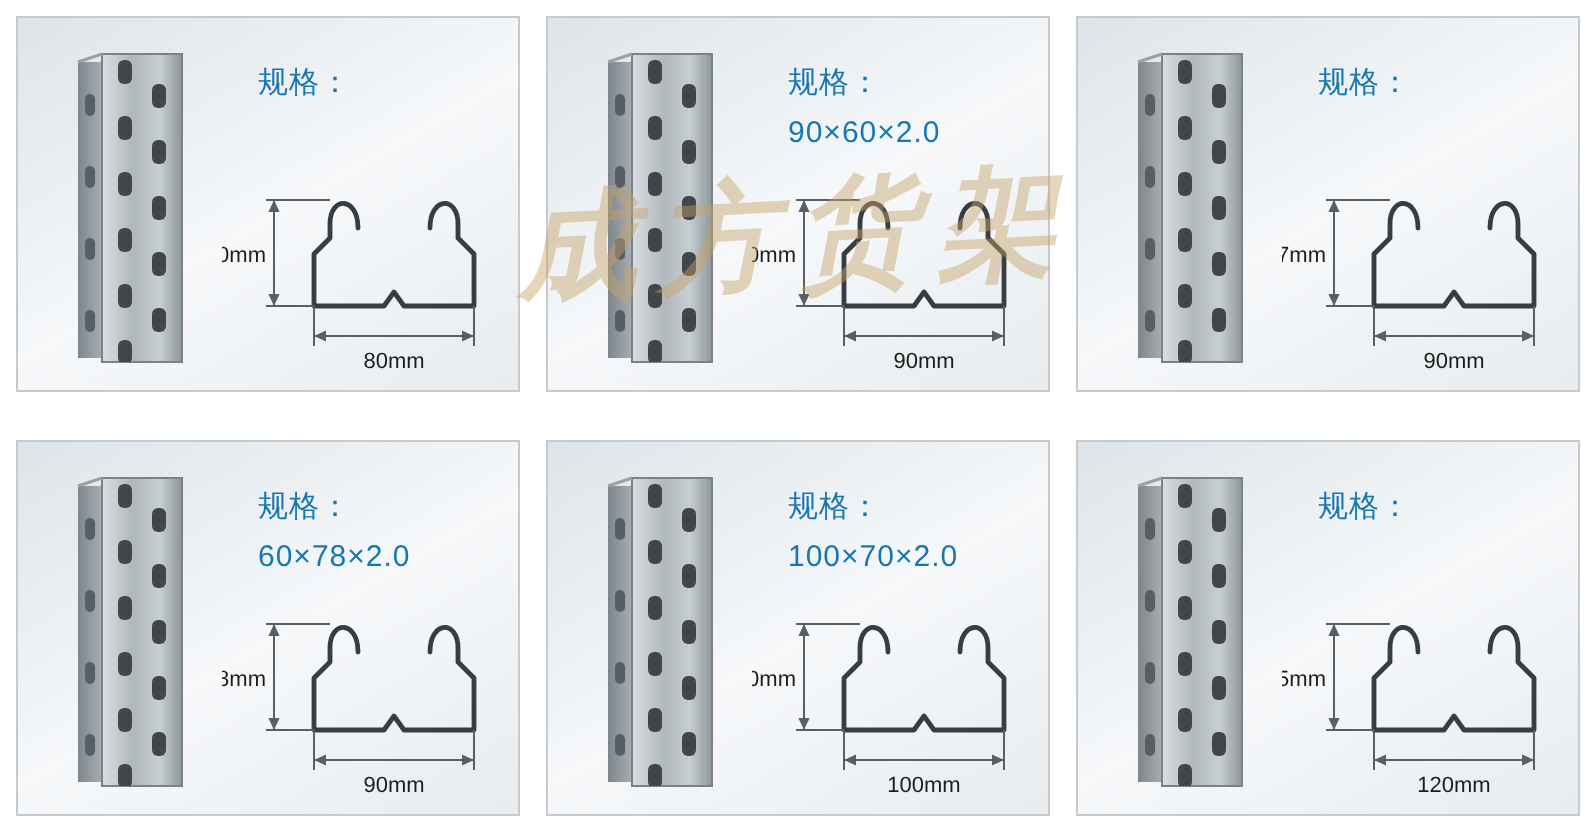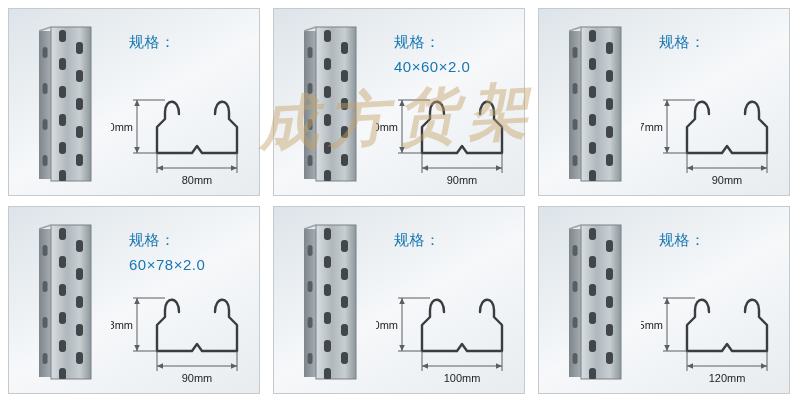--- a/index.html
+++ b/index.html
@@ -6,21 +6,21 @@
   body{
     width:798px;height:410px;position:relative;overflow:hidden;
     background:#ffffff;
     font-family:"Liberation Sans",sans-serif;
   }
   .grid{
     position:absolute;left:8px;top:8px;
     display:grid;
     grid-template-columns:repeat(3,252px);
     grid-template-rows:188px 188px;
-    gap:10px 13px;
+    gap:24px 13px;
   }
   .card{
     position:relative;box-sizing:border-box;
     border:1px solid #c6cacd;
     background:linear-gradient(150deg,#dde4e9 0%,#f6f8fa 52%,#e8ecef 100%);
   }
   .photo{position:absolute;left:14px;top:10px;width:86px;height:166px;}
   .spec{
     position:absolute;left:120px;top:20px;
     color:#1877b2;font-size:15px;line-height:25px;
@@ -101,21 +101,21 @@
         <rect x="19.5" y="64" width="5" height="11" rx="2.5" fill="#585f64"></rect>
         <rect x="19.5" y="100" width="5" height="11" rx="2.5" fill="#585f64"></rect>
         <rect x="19.5" y="136" width="5" height="11" rx="2.5" fill="#585f64"></rect>
         <rect x="28" y="8" width="40" height="154" fill="url(#steelFace)" stroke="#7a8287" stroke-width="1"></rect>
         <rect x="28" y="8" width="40" height="154" fill="url(#holes)"></rect>
         <path d="M16,12 L28,8" stroke="#9aa2a7" stroke-width="1.5" fill="none"></path>
       </svg>
     </div>
     <div class="spec">
       <div>规格：</div>
-      <div>40×60×2.0</div>
+      <div>90×60×2.0</div>
     </div>
     <div class="diagram">
       <svg viewBox="0 0 140 106" width="140" height="106">
         <path class="profile" d="M68,31 C68,15 54,15 54,29 L54,36 L46,44 L46,70 L81,70 L86,63 L91,70 L126,70 L126,44 L118,36 L118,29 C118,15 104,15 104,31"></path>
         <g class="dims">
           <path d="M22,17 L54,17 M22,70 L46,70 M26,17 L26,70 M46,70 L46,90 M126,70 L126,90 M46,85 L126,85"></path>
           <path class="arr" d="M26,17 L23.2,23 L28.8,23 Z M26,70 L23.2,64 L28.8,64 Z M46,85 L52,82.2 L52,87.8 Z M126,85 L120,82.2 L120,87.8 Z"></path>
         </g>
         <text x="22" y="48" text-anchor="end">60mm</text>
         <text x="86" y="101" text-anchor="middle">90mm</text>
@@ -190,20 +190,21 @@
         <rect x="19.5" y="64" width="5" height="11" rx="2.5" fill="#585f64"></rect>
         <rect x="19.5" y="100" width="5" height="11" rx="2.5" fill="#585f64"></rect>
         <rect x="19.5" y="136" width="5" height="11" rx="2.5" fill="#585f64"></rect>
         <rect x="28" y="8" width="40" height="154" fill="url(#steelFace)" stroke="#7a8287" stroke-width="1"></rect>
         <rect x="28" y="8" width="40" height="154" fill="url(#holes)"></rect>
         <path d="M16,12 L28,8" stroke="#9aa2a7" stroke-width="1.5" fill="none"></path>
       </svg>
     </div>
     <div class="spec">
       <div>规格：</div>
+      <div>100×70×2.0</div>
     </div>
     <div class="diagram">
       <svg viewBox="0 0 140 106" width="140" height="106">
         <path class="profile" d="M68,31 C68,15 54,15 54,29 L54,36 L46,44 L46,70 L81,70 L86,63 L91,70 L126,70 L126,44 L118,36 L118,29 C118,15 104,15 104,31"></path>
         <g class="dims">
           <path d="M22,17 L54,17 M22,70 L46,70 M26,17 L26,70 M46,70 L46,90 M126,70 L126,90 M46,85 L126,85"></path>
           <path class="arr" d="M26,17 L23.2,23 L28.8,23 Z M26,70 L23.2,64 L28.8,64 Z M46,85 L52,82.2 L52,87.8 Z M126,85 L120,82.2 L120,87.8 Z"></path>
         </g>
         <text x="22" y="48" text-anchor="end">70mm</text>
         <text x="86" y="101" text-anchor="middle">100mm</text>

